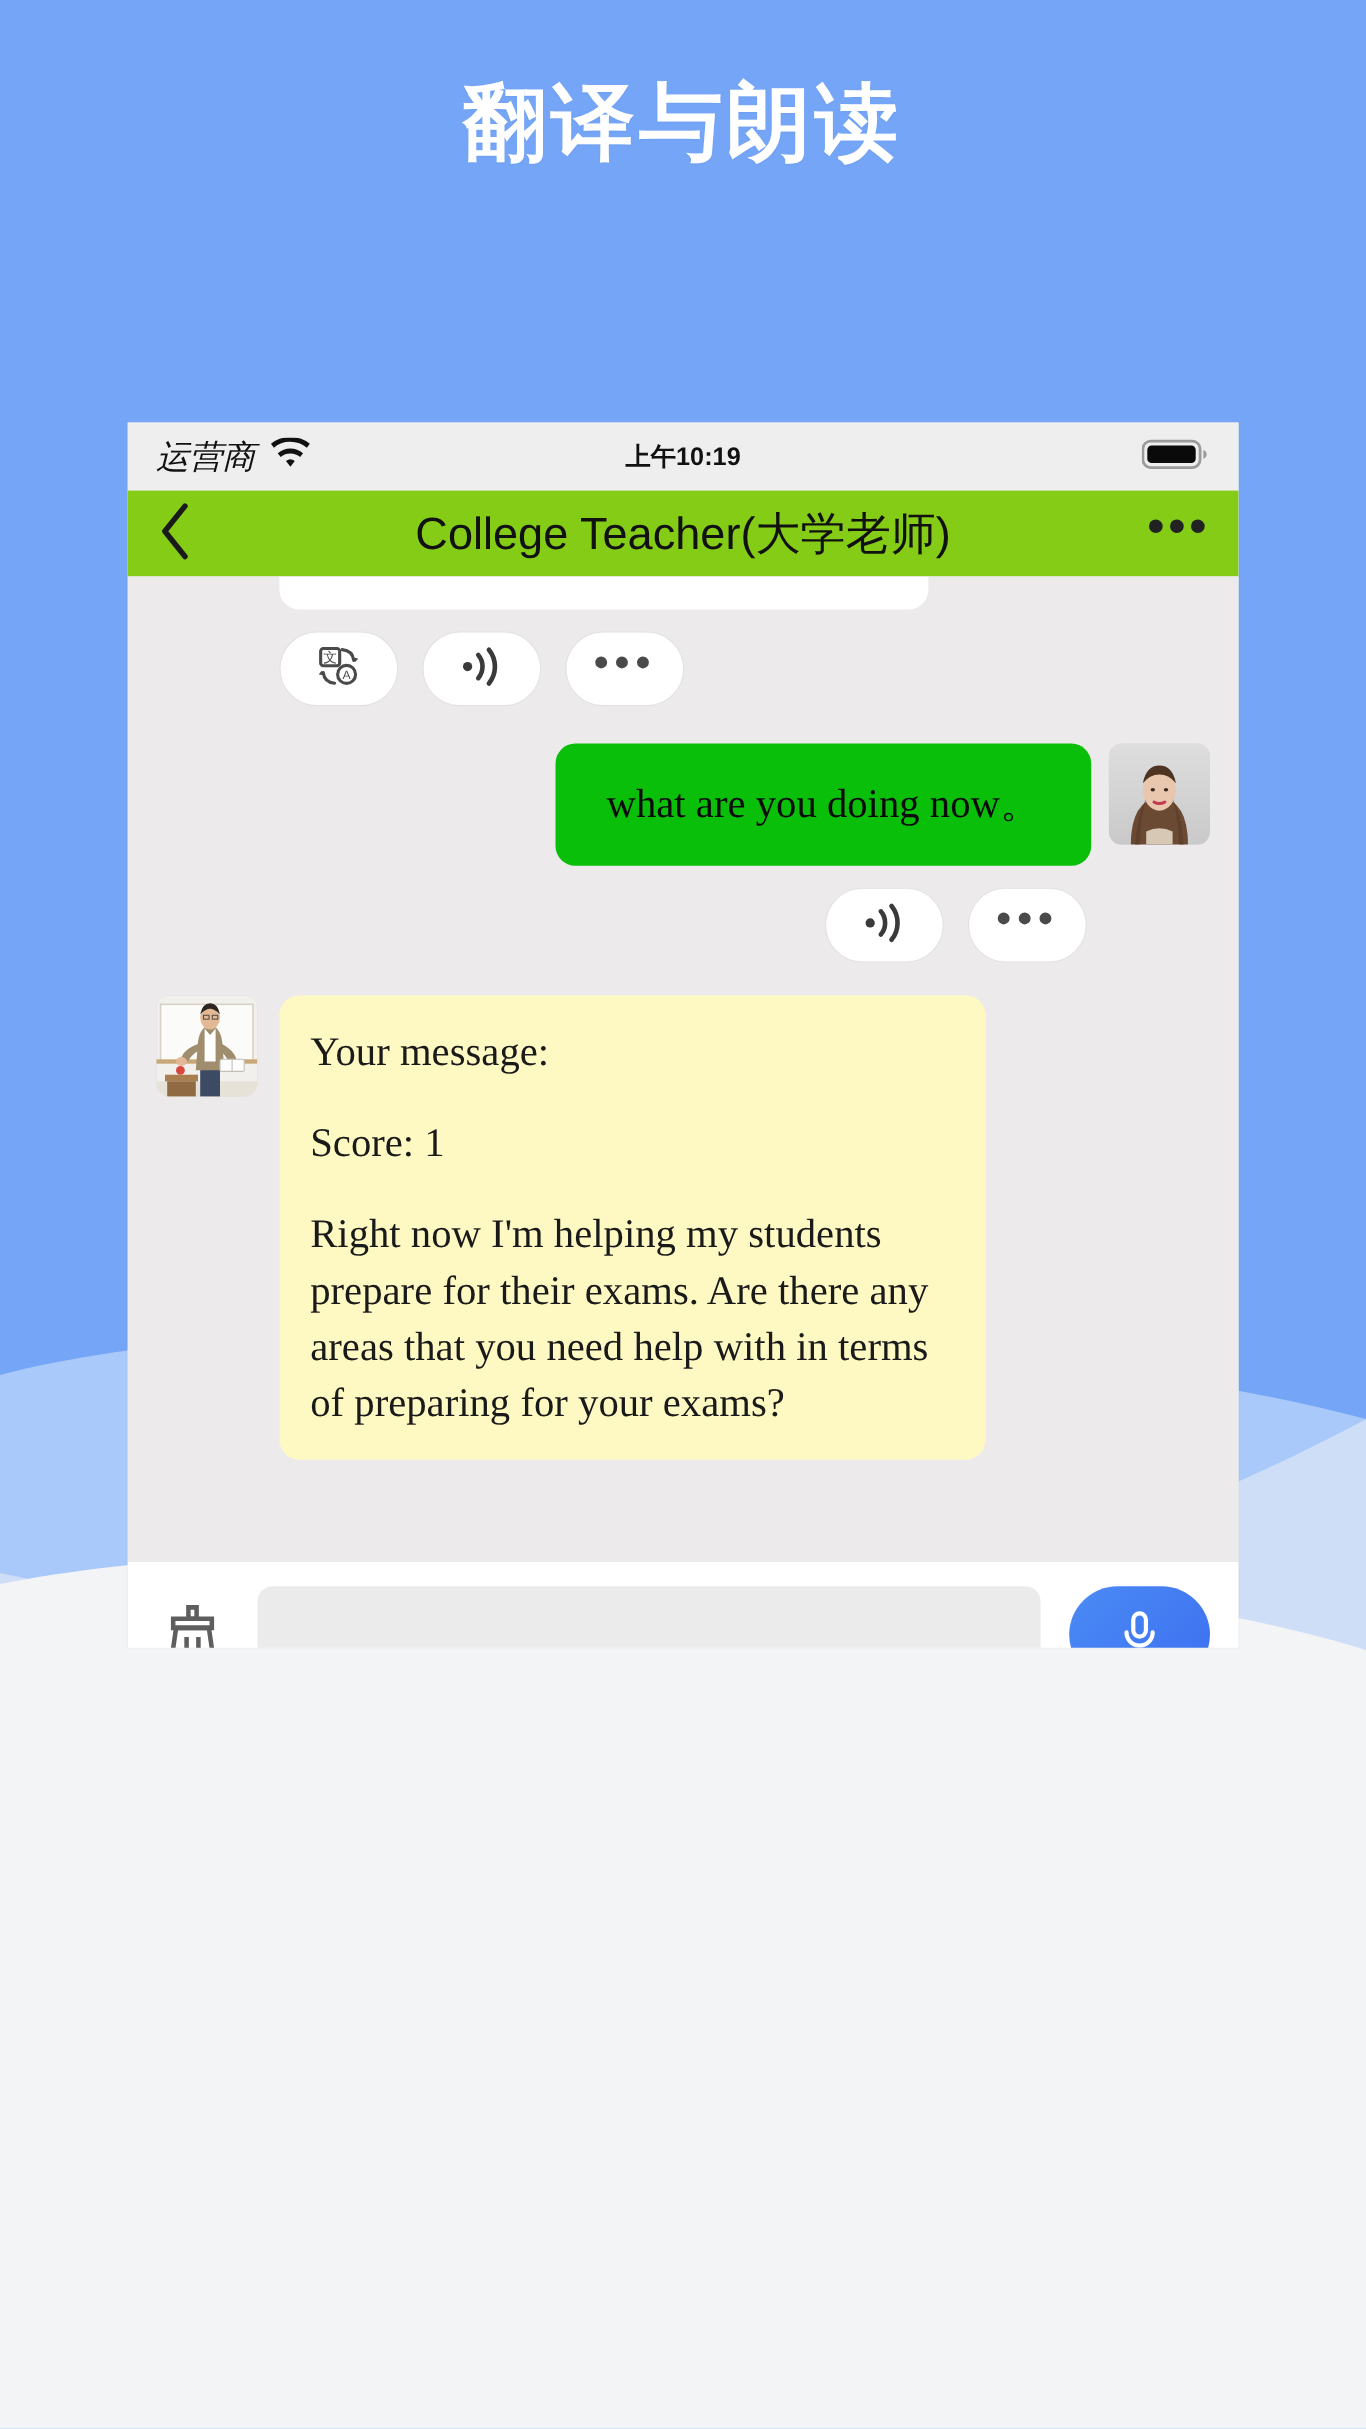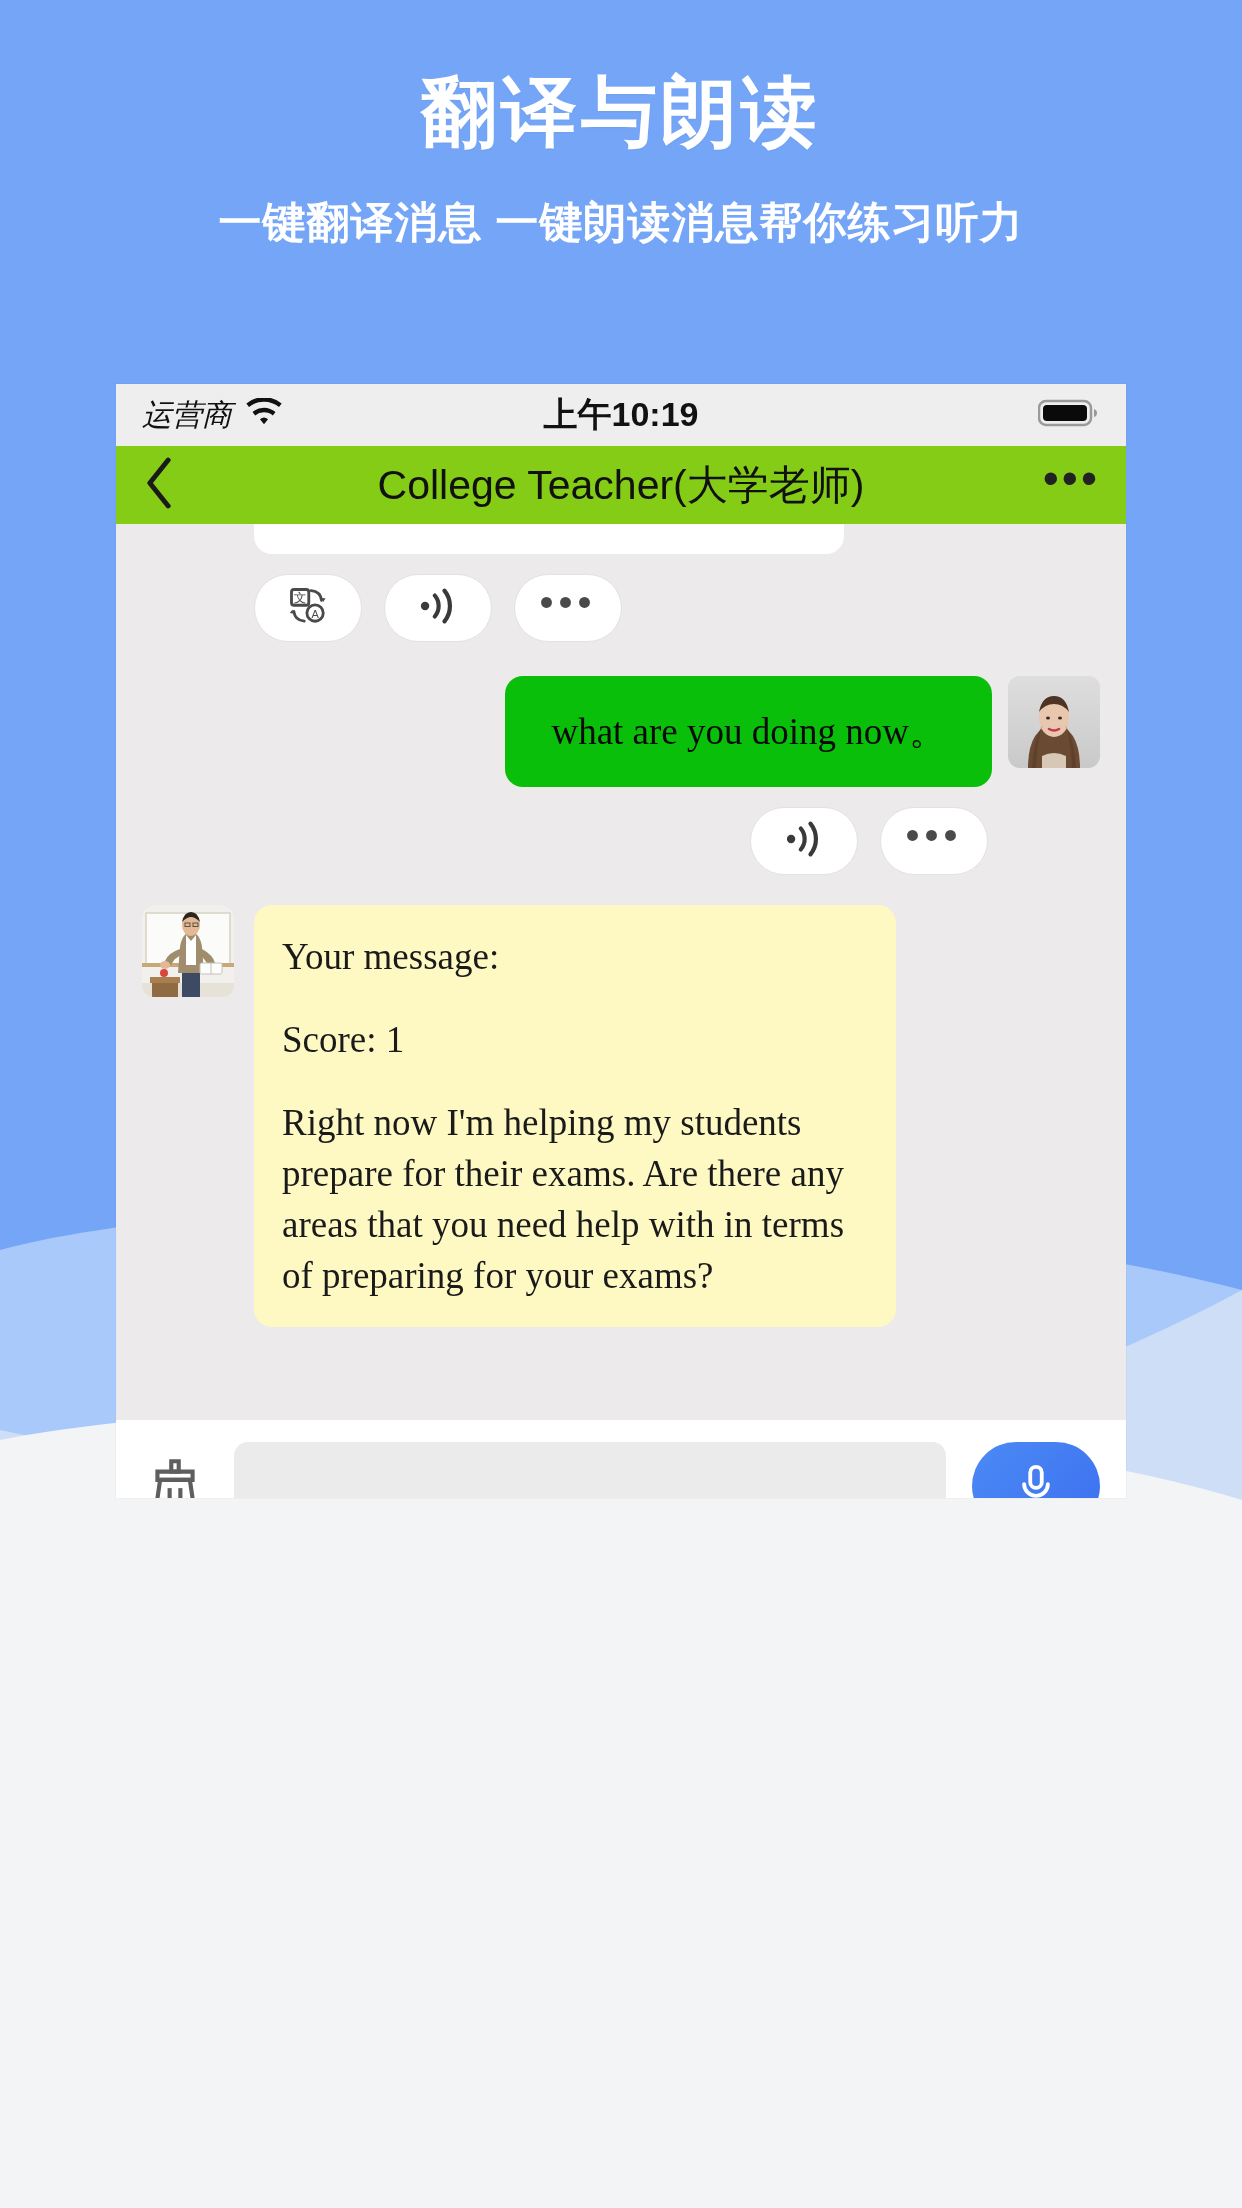--- a/index.html
+++ b/index.html
@@ -34,21 +34,21 @@
 
   
   .statusbar {
     height:62px; display:flex; align-items:center; padding:0 26px;
     position:relative; background:#efeeee;
   }
   .sb-left { display:flex; align-items:center; gap:12px; }
   .sb-carrier { font-size:30px; color:#111; font-weight:500;font-style:italic; }
   .sb-time {
     position:absolute; left:0; right:0; text-align:center;
-    font-size:34px; font-weight:bold; color:#111; letter-spacing:0px;
+    font-size:23px; font-weight:bold; color:#111; letter-spacing:0px;
     pointer-events:none;
   }
   .sb-right { margin-left:auto; display:flex; align-items:center; }
 
   
   .navbar {
     height:78px; display:flex; align-items:center; padding:0 26px;
     position:relative; background:#84cc16;
   }
   .nav-back { width:60px; display:flex; align-items:center; justify-content:flex-start; }
@@ -124,21 +124,20 @@
 
 <svg id="bg-decor" viewBox="0 0 1242 2208" preserveAspectRatio="none">
   <rect x="0" y="0" width="1242" height="2208" fill="#74a5f7"></rect>
   <path d="M0 1250 C 260 1180, 900 1200, 1242 1290 L1242 2208 L0 2208 Z" fill="#a8c9f9"></path>
   <path d="M1242 1290 C 1000 1420, 600 1560, 0 1430 L0 2208 L1242 2208 Z" fill="#cddef6"></path>
   <path d="M0 1440 C 300 1380, 950 1410, 1242 1500 L1242 2208 L0 2208 Z" fill="#f3f4f6"></path>
 </svg>
 
 <div class="promo">
   <div class="promo-title">翻译与朗读</div>
-  <div class="promo-sub">一键翻译消息 一键朗读消息帮你练习听力</div>
 </div>
 
 <div class="phone">
 
   <div class="statusbar">
     <div class="sb-left">
       <span class="sb-carrier">运营商</span>
       <span>
         <svg width="40" height="30" viewBox="0 0 24 18">
           <path d="M12 15.8l2.4-3.1a3.9 3.9 0 0 0-4.8 0L12 15.8z" fill="#111"></path>

